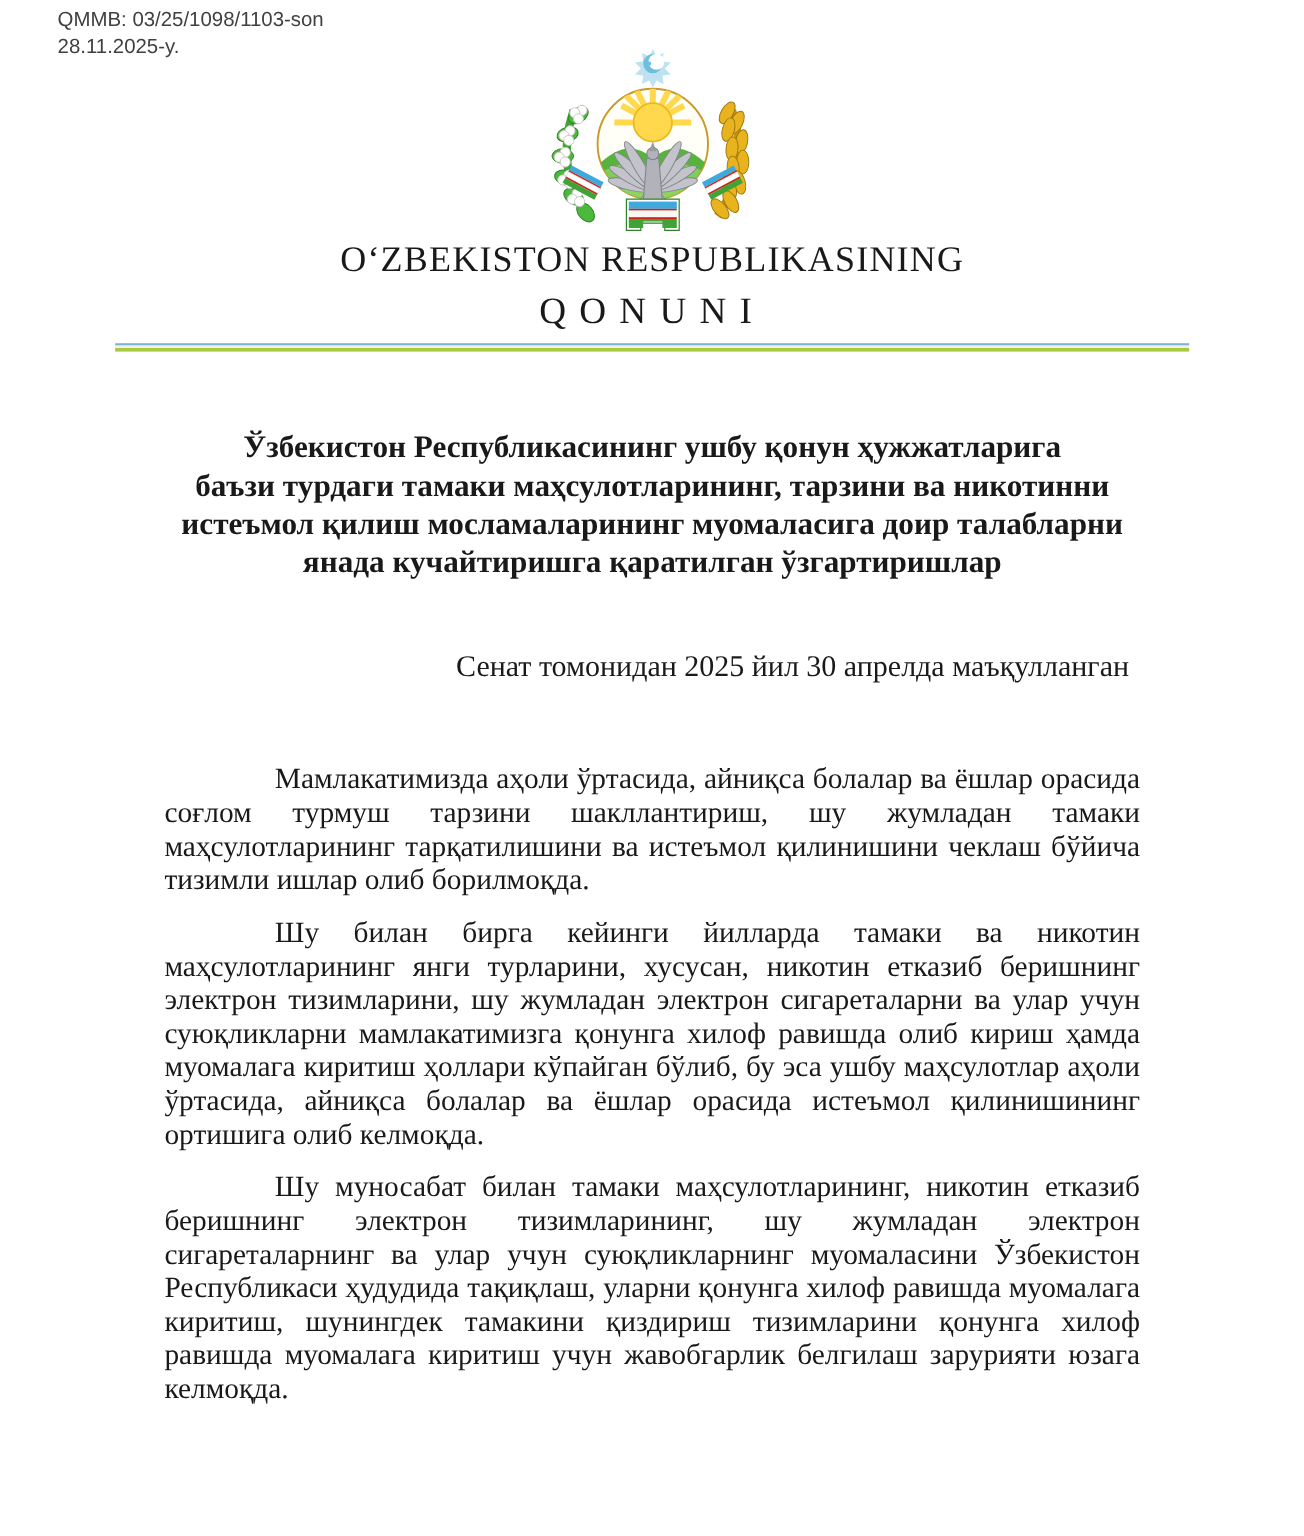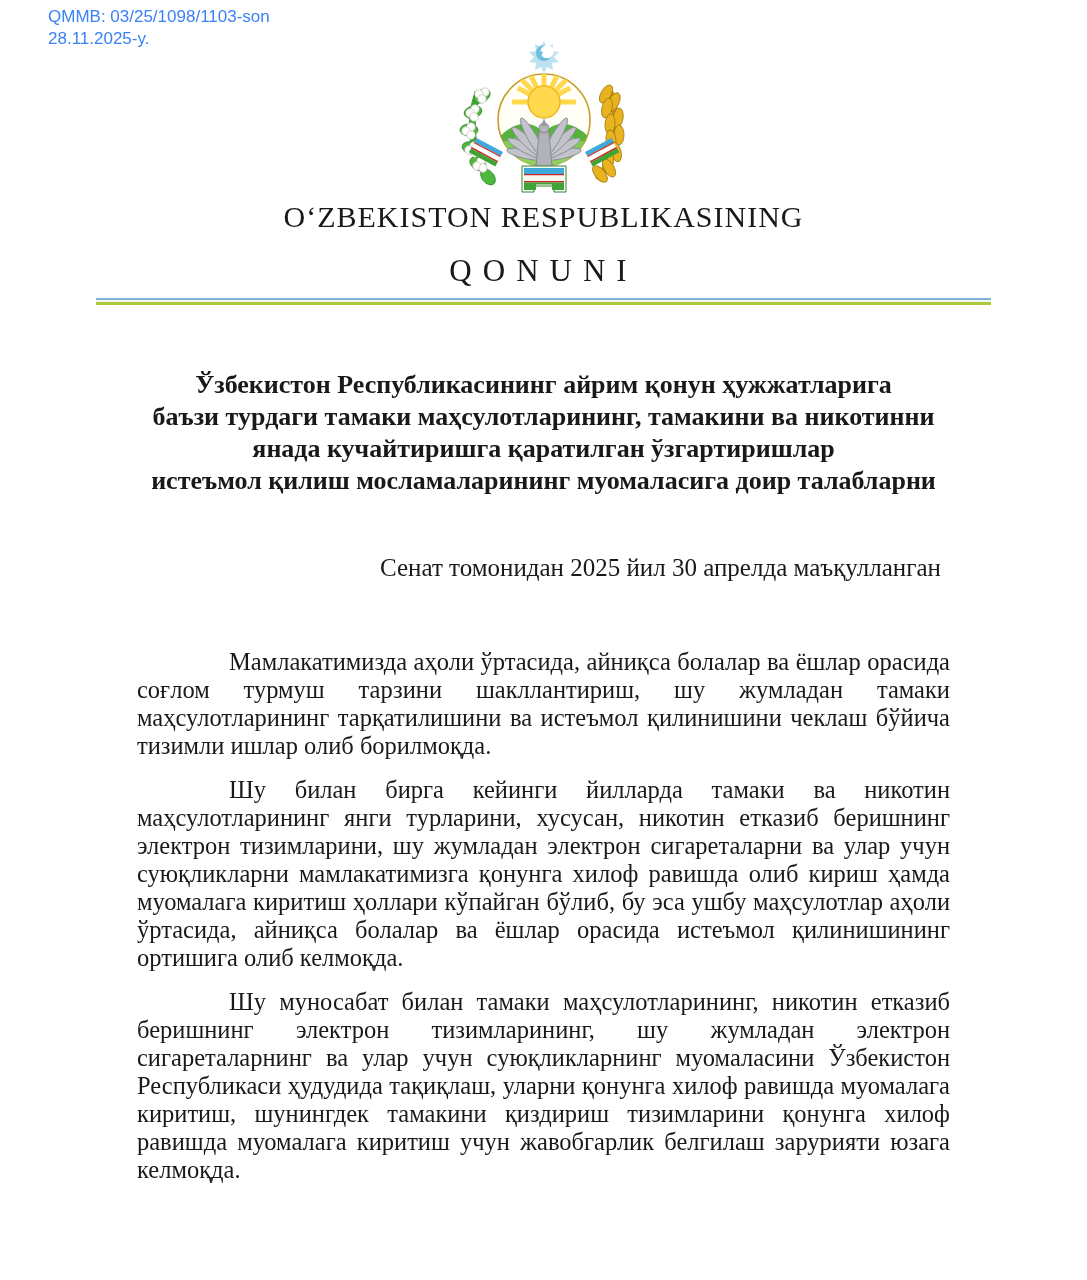--- a/index.html
+++ b/index.html
@@ -7,40 +7,40 @@
     width:1087px;height:1280px;
     background:#ffffff;
     font-family:"Liberation Serif","DejaVu Serif",serif;
     color:#191919;
     position:relative;
     overflow:hidden;
   }
   .meta{
     position:absolute;top:6px;left:48px;
     font-family:"Liberation Sans","DejaVu Sans",sans-serif;
-    font-size:17px;line-height:22px;color:#3b82f6;
+    font-size:17px;line-height:22px;color:#404040;
   }
   .emblem-wrap{
     width:100%;display:flex;justify-content:center;
     padding-top:40px;
   }
   .doc-title{
     text-align:center;
     font-weight:normal;
     font-size:30px;
     letter-spacing:1px;
     margin-top:2px;
     line-height:34px;
   }
   .doc-title .qonuni{
     font-size:31px;
     letter-spacing:11px;
     line-height:38px;
     display:block;
-    margin-top:18px;
+    margin-top:6px;
   }
   .flag-divider{
     width:895px;margin:8px auto 0 auto;
     height:7px;
     display:flex;flex-direction:column;
     border-radius:1px;
   }
   .flag-divider .s1{height:2.4px;background:#7fb2d9;}
   .flag-divider .s2{height:2.0px;background:#f2f2ea;}
   .flag-divider .s3{height:2.6px;background:#a9c93e;}
@@ -217,24 +217,24 @@
   <span class="qonuni">QONUNI</span>
 </div>
 
 <div class="flag-divider">
   <div class="s1"></div>
   <div class="s2"></div>
   <div class="s3"></div>
 </div>
 
 <div class="law-heading">
-  <div>Ўзбекистон Республикасининг айрим қонун ҳужжатларига</div>
-  <div>баъзи турдаги тамаки маҳсулотларининг, тамакини ва никотинни</div>
+  <div>Ўзбекистон Республикасининг ушбу қонун ҳужжатларига</div>
+  <div>баъзи турдаги тамаки маҳсулотларининг, тарзини ва никотинни</div>
+  <div>истеъмол қилиш мосламаларининг муомаласига доир талабларни</div>
   <div>янада кучайтиришга қаратилган ўзгартиришлар</div>
-  <div>истеъмол қилиш мосламаларининг муомаласига доир талабларни</div>
 </div>
 
 <div class="adoption">
   <div>Сенат томонидан 2025 йил 30 апрелда маъқулланган</div>
 </div>
 
 <div class="body-text">
   <p>Мамлакатимизда аҳоли ўртасида, айниқса болалар ва ёшлар орасида соғлом турмуш тарзини шакллантириш, шу жумладан тамаки маҳсулотларининг тарқатилишини ва истеъмол қилинишини чеклаш бўйича тизимли ишлар олиб борилмоқда.</p>
   <p>Шу билан бирга кейинги йилларда тамаки ва никотин маҳсулотларининг янги турларини, хусусан, никотин етказиб беришнинг электрон тизимларини, шу жумладан электрон сигареталарни ва улар учун суюқликларни мамлакатимизга қонунга хилоф равишда олиб кириш ҳамда муомалага киритиш ҳоллари кўпайган бўлиб, бу эса ушбу маҳсулотлар аҳоли ўртасида, айниқса болалар ва ёшлар орасида истеъмол қилинишининг ортишига олиб келмоқда.</p>
   <p>Шу муносабат билан тамаки маҳсулотларининг, никотин етказиб беришнинг электрон тизимларининг, шу жумладан электрон сигареталарнинг ва улар учун суюқликларнинг муомаласини Ўзбекистон Республикаси ҳудудида тақиқлаш, уларни қонунга хилоф равишда муомалага киритиш, шунингдек тамакини қиздириш тизимларини қонунга хилоф равишда муомалага киритиш учун жавобгарлик белгилаш зарурияти юзага келмоқда.</p>

